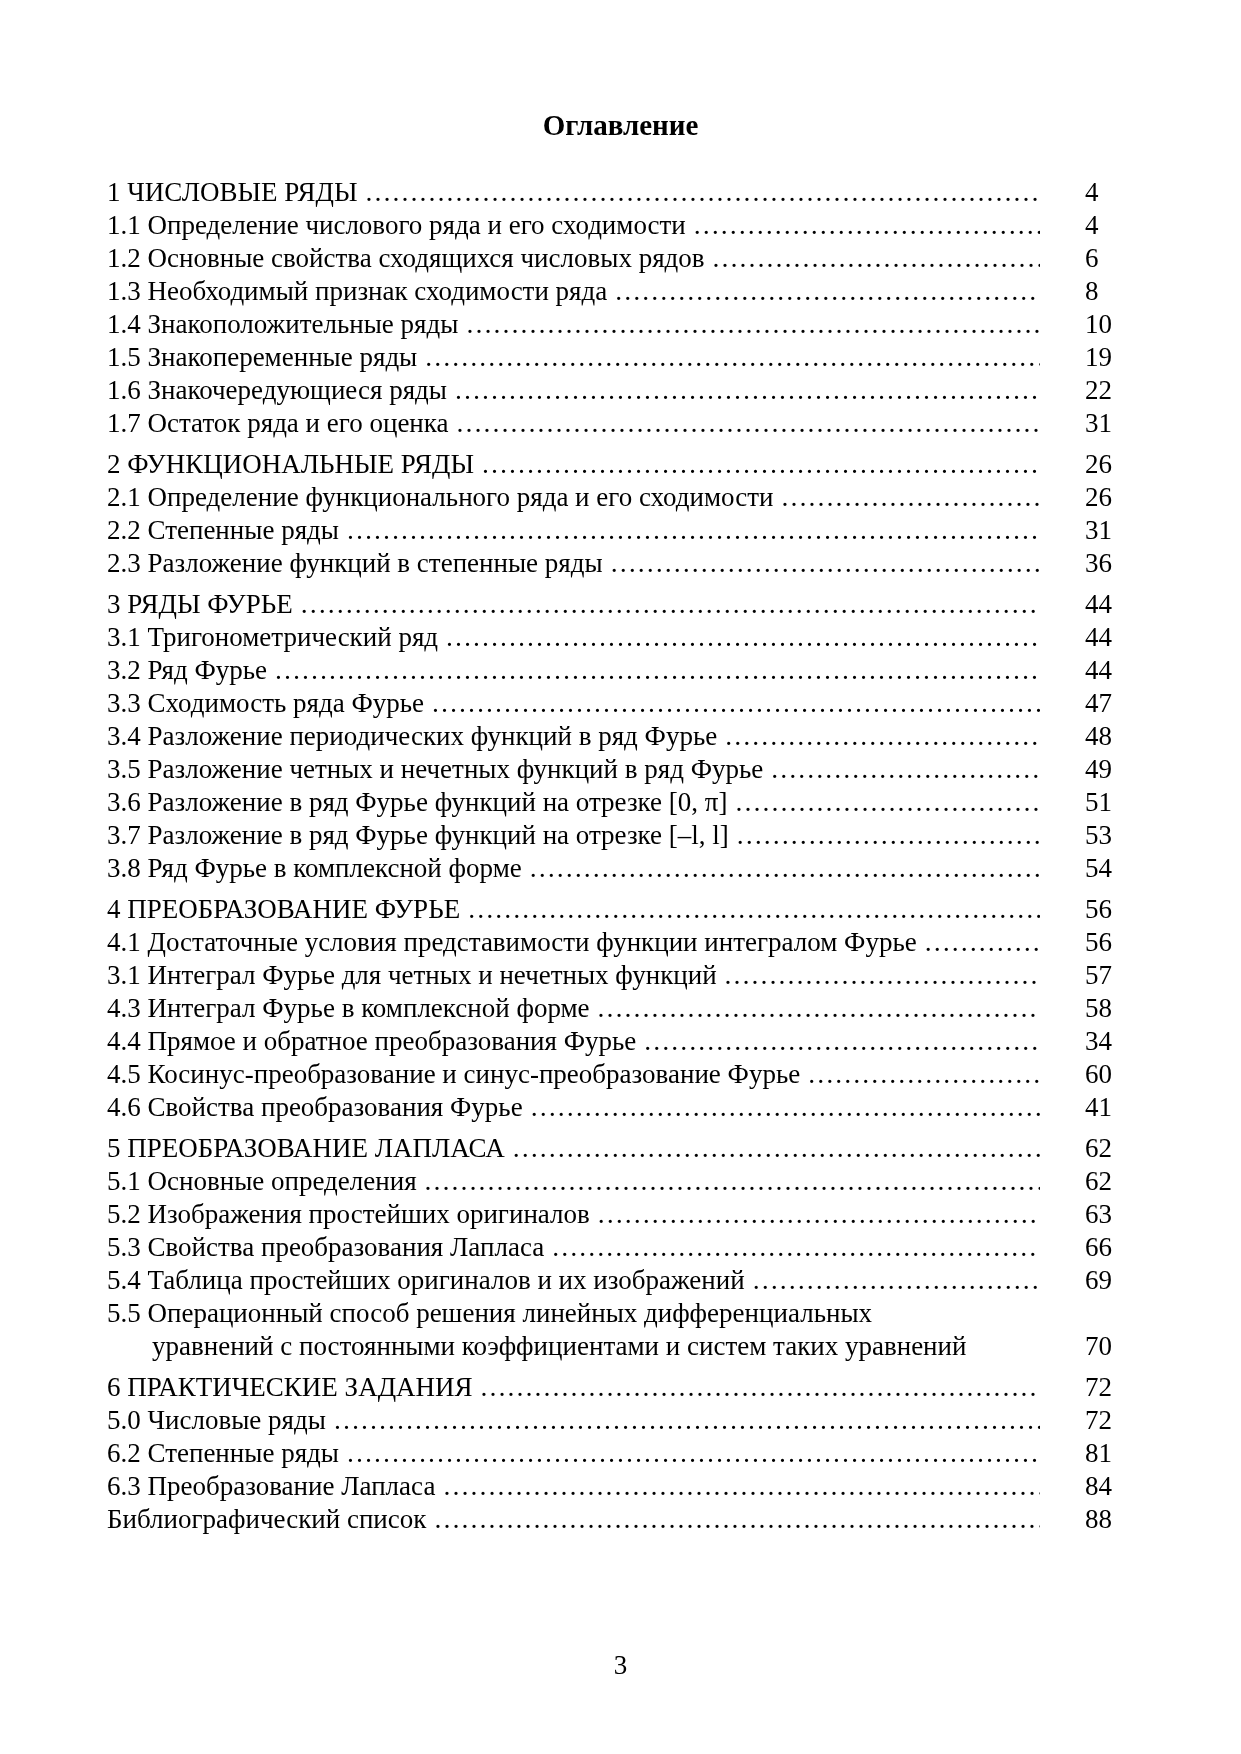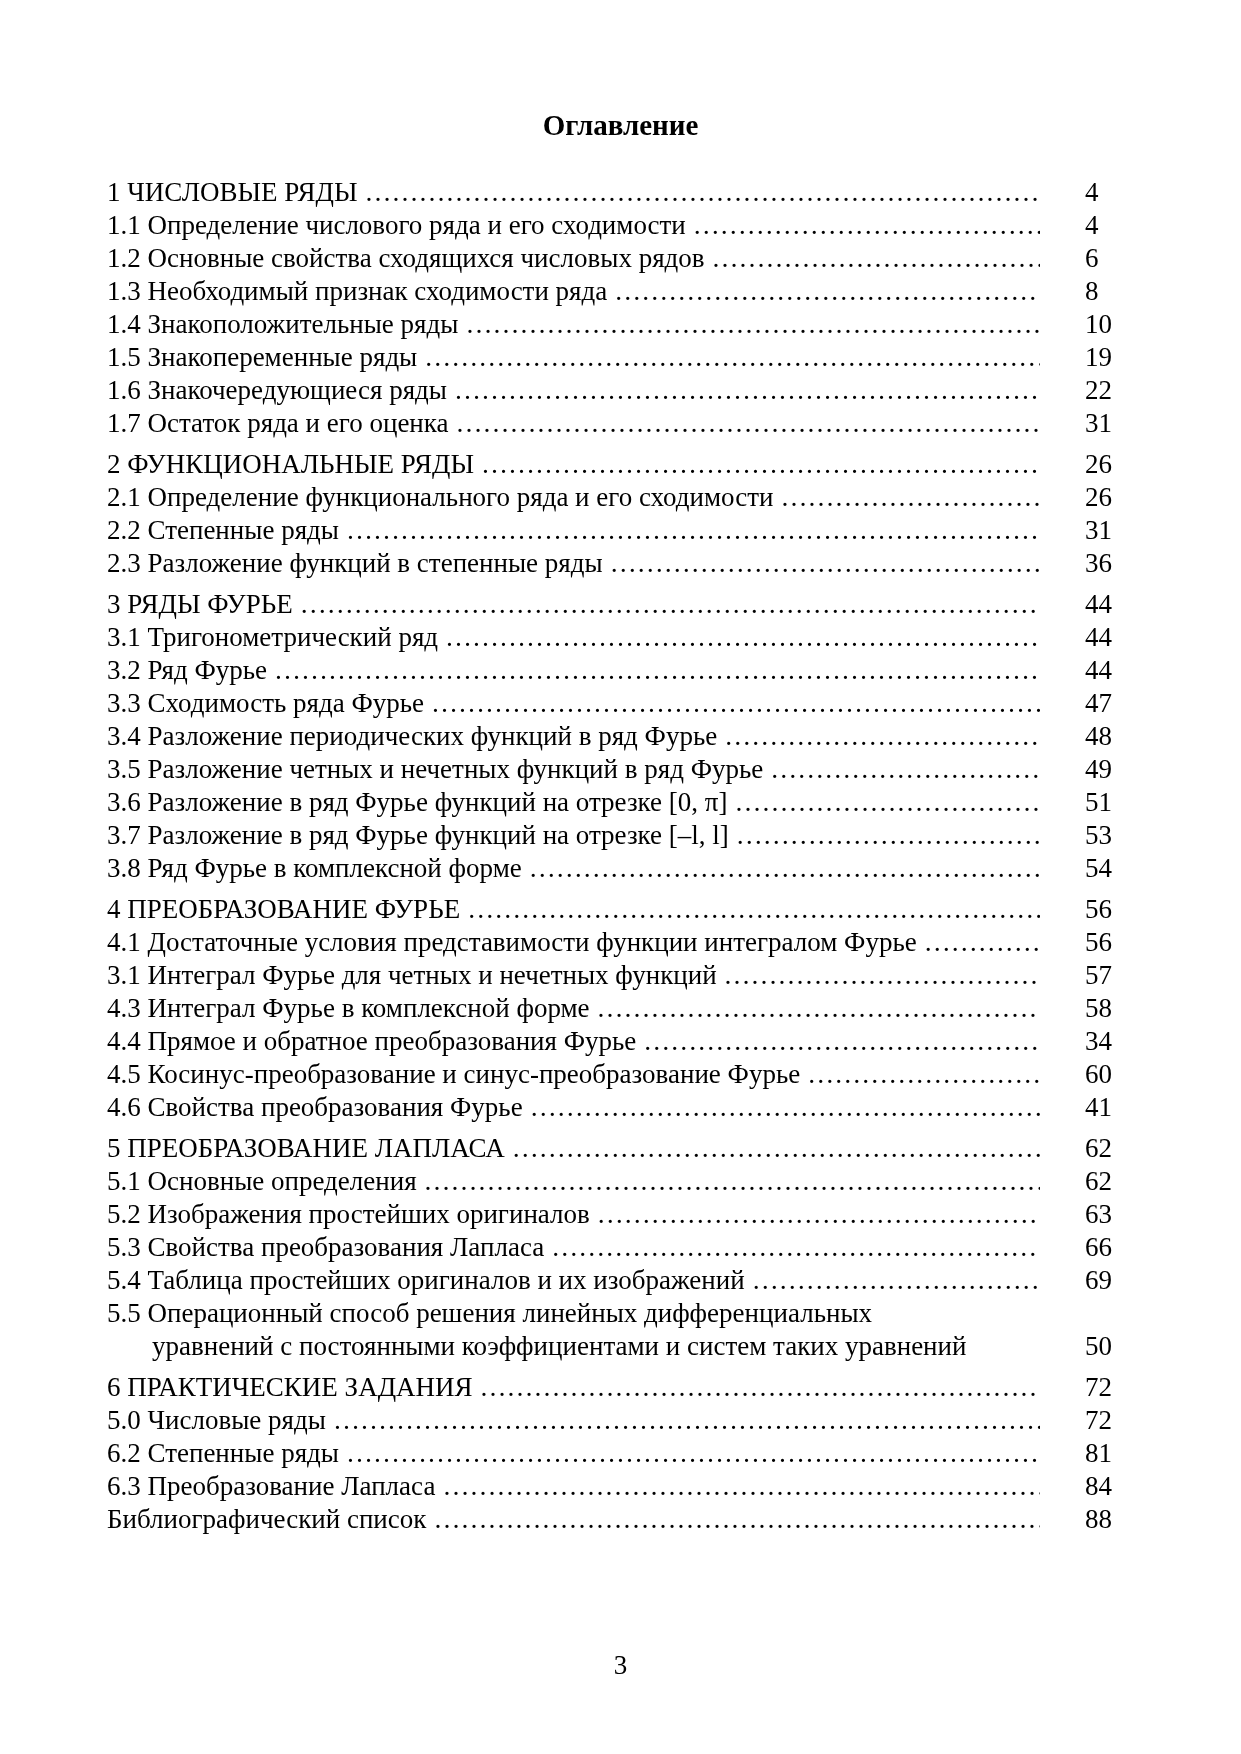--- a/index.html
+++ b/index.html
@@ -240,21 +240,21 @@
         <span class="entry-text">5.4 Таблица простейших оригиналов и их изображений</span>
         <span class="leader">……………………………………………………………………………………………………………………………………………………………</span>
         <span class="pagenum">69</span>
       </div>
       <div class="toc-row">
         <span class="entry-text">5.5 Операционный способ решения линейных дифференциальных</span>
       </div>
       <div class="toc-row">
         <span class="entry-text indent2">уравнений с постоянными коэффициентами и систем таких уравнений</span>
         <span class="spacer"></span>
-        <span class="pagenum">50</span>
+        <span class="pagenum">70</span>
       </div>
       <div class="toc-row header-row">
         <span class="entry-text">6 ПРАКТИЧЕСКИЕ ЗАДАНИЯ</span>
         <span class="leader">……………………………………………………………………………………………………………………………………………………………</span>
         <span class="pagenum">72</span>
       </div>
       <div class="toc-row">
         <span class="entry-text">5.0 Числовые ряды</span>
         <span class="leader">……………………………………………………………………………………………………………………………………………………………</span>
         <span class="pagenum">72</span>

